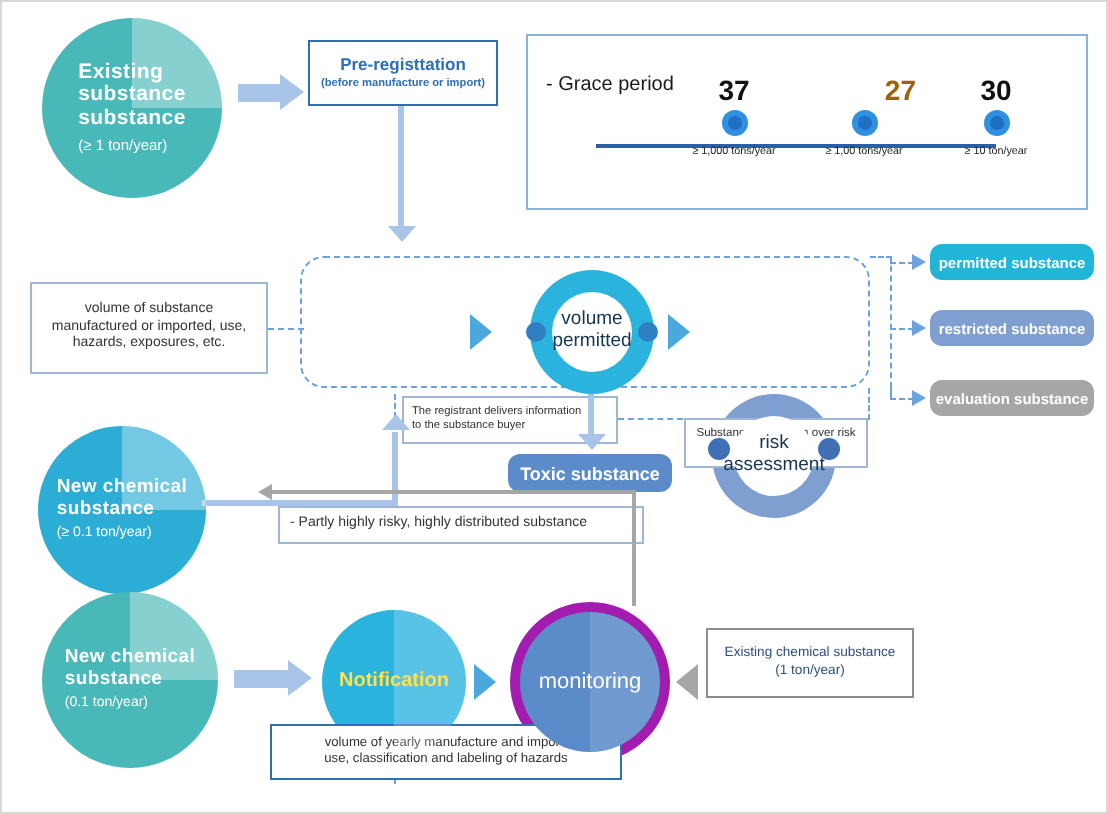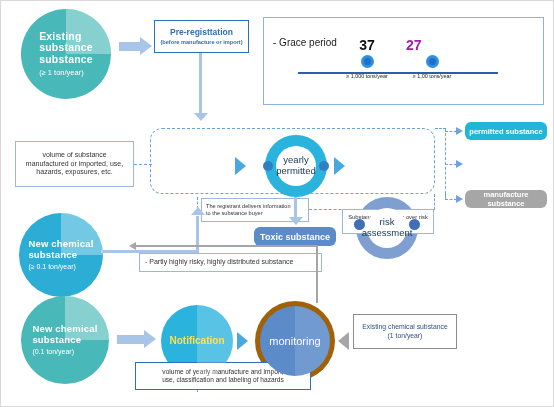--- a/index.html
+++ b/index.html
@@ -91,36 +91,41 @@
   <div class="abs" style="left:272px;top:36px;font-size:10px;color:#1a1a1a;">- Grace period</div>
 
   <div class="abs" style="left:297px;top:71px;width:200px;height:2px;background:#2c5fa8;"></div>
 
   <div class="abs" style="left:340px;top:36px;width:52px;">
     <div style="text-align:center;font-size:14px;font-weight:bold;color:#111111;">37</div>
     <div style="margin:2px auto 0;width:13px;height:13px;border-radius:50%;background:#1f6fc4;border:3px solid #2f8fe0;box-sizing:border-box;"></div>
     <div style="text-align:center;font-size:5.4px;color:#222222;margin-top:5px;">≥ 1,000 tons/year</div>
   </div>
   <div class="abs" style="left:405px;top:36px;width:52px;">
-    <div style="text-align:left;font-size:14px;font-weight:bold;color:#a21caf;">27</div>
+    <div style="text-align:right;font-size:14px;font-weight:bold;color:#a16207;">27</div>
     <div style="margin:2px auto 0;width:13px;height:13px;border-radius:50%;background:#1f6fc4;border:3px solid #2f8fe0;box-sizing:border-box;"></div>
     <div style="text-align:center;font-size:5.4px;color:#222222;margin-top:5px;">≥ 1,00 tons/year</div>
+  </div>
+  <div class="abs" style="left:471px;top:36px;width:52px;">
+    <div style="text-align:center;font-size:14px;font-weight:bold;color:#111111;">30</div>
+    <div style="margin:2px auto 0;width:13px;height:13px;border-radius:50%;background:#1f6fc4;border:3px solid #2f8fe0;box-sizing:border-box;"></div>
+    <div style="text-align:center;font-size:5.4px;color:#222222;margin-top:5px;">≥ 10 ton/year</div>
   </div>
 
   <div class="abs dashbox" style="left:149px;top:127px;width:285px;height:66px;"></div>
 
 
   <div class="abs tri-r" style="left:234px;top:156px;"></div>
 
   <div class="abs donut" style="left:264px;top:134px;width:62px;height:62px;background:#29b3dd;">
     <div class="hole" style="left:11px;top:11px;width:40px;height:40px;"></div>
     <div class="dot" style="left:-2px;top:26px;width:10px;height:10px;background:#2f7fc4;"></div>
     <div class="dot" style="right:-2px;top:26px;width:10px;height:10px;background:#2f7fc4;"></div>
     <div class="lbl" style="font-size:9.5px;color:#16364f;white-space:nowrap;">
-      <div>yearly</div>
+      <div>volume</div>
       <div>permitted</div>
     </div>
   </div>
 
   <div class="abs tri-r" style="left:333px;top:156px;"></div>
 
   <div class="abs donut" style="left:355px;top:134px;width:62px;height:62px;background:#7f9fd0;">
     <div class="hole" style="left:11px;top:11px;width:40px;height:40px;"></div>
     <div class="dot" style="left:-2px;top:22px;width:11px;height:11px;background:#3f6fb5;"></div>
     <div class="dot" style="right:-2px;top:22px;width:11px;height:11px;background:#3f6fb5;"></div>
@@ -141,26 +146,29 @@
   <div class="abs dline-h" style="left:434px;top:127px;width:11px;"></div>
 
   <div class="abs dline-h" style="left:444px;top:130px;width:12px;"></div>
   <div class="abs darr-r" style="left:455px;top:126px;"></div>
   <div class="abs pill" style="left:464px;top:121px;width:82px;height:18px;background:#21b6d8;font-size:7.5px;">
       <span>permitted substance</span>
     </div>
 
   <div class="abs dline-h" style="left:444px;top:163px;width:12px;"></div>
   <div class="abs darr-r" style="left:455px;top:159px;"></div>
+  <div class="abs pill" style="left:464px;top:154px;width:82px;height:18px;background:#7f9fd0;font-size:7.5px;">
+      <span>restricted substance</span>
+    </div>
 
   <div class="abs dline-v" style="left:444px;top:193px;height:6px;"></div>
   <div class="abs dline-h" style="left:444px;top:198px;width:12px;"></div>
   <div class="abs darr-r" style="left:455px;top:194px;"></div>
   <div class="abs pill" style="left:464px;top:189px;width:82px;height:18px;background:#a6a6a6;font-size:7.5px;">
-      <span>manufacture substance</span>
+      <span>evaluation substance</span>
     </div>
 
   <div class="abs box box-thin" style="left:200px;top:197px;width:108px;height:24px;flex-direction:column;align-items:flex-start;padding-left:4px;">
     <div style="font-size:5.6px;">The registrant delivers information</div>
     <div style="font-size:5.6px;">to the substance buyer</div>
   </div>
   <div class="abs dline-h" style="left:308px;top:208px;width:126px;"></div>
   <div class="abs dline-v" style="left:433px;top:193px;height:16px;"></div>
   <div class="abs dline-v" style="left:196px;top:196px;height:12px;"></div>
 
@@ -208,21 +216,21 @@
 
   <div class="abs fatarrow" style="left:116px;top:334px;width:28px;"></div>
 
   <div class="abs circle" style="left:160px;top:304px;width:72px;height:72px;background:#29b3dd;">
     <div class="wedge" style="left:36px;top:0;width:36px;height:72px;border-radius:0 72px 72px 0;background:rgba(255,255,255,0.22);"></div>
     <div class="inner" style="font-size:10px;font-weight:bold;color:#ffe14d;">Notification</div>
   </div>
 
   <div class="abs tri-r" style="left:236px;top:331px;"></div>
 
-  <div class="abs circle" style="left:254px;top:300px;width:80px;height:80px;background:#a16207;">
+  <div class="abs circle" style="left:254px;top:300px;width:80px;height:80px;background:#a21caf;">
     <div style="position:absolute;left:5px;top:5px;width:70px;height:70px;border-radius:50%;background:#5b8bc9;z-index:2;"></div>
     <div style="position:absolute;left:40px;top:5px;width:35px;height:70px;border-radius:0 70px 70px 0;background:rgba(255,255,255,0.13);z-index:3;"></div>
     <div class="inner" style="font-size:11px;color:#ffffff;z-index:4;">monitoring</div>
   </div>
 
   <div class="abs tri-l-gray" style="left:337px;top:331px;"></div>
 
   <div class="abs box box-gray" style="left:352px;top:313px;width:104px;height:35px;flex-direction:column;">
     <div style="font-size:6.8px;">Existing chemical substance</div>
     <div style="font-size:6.8px;">(1 ton/year)</div>

